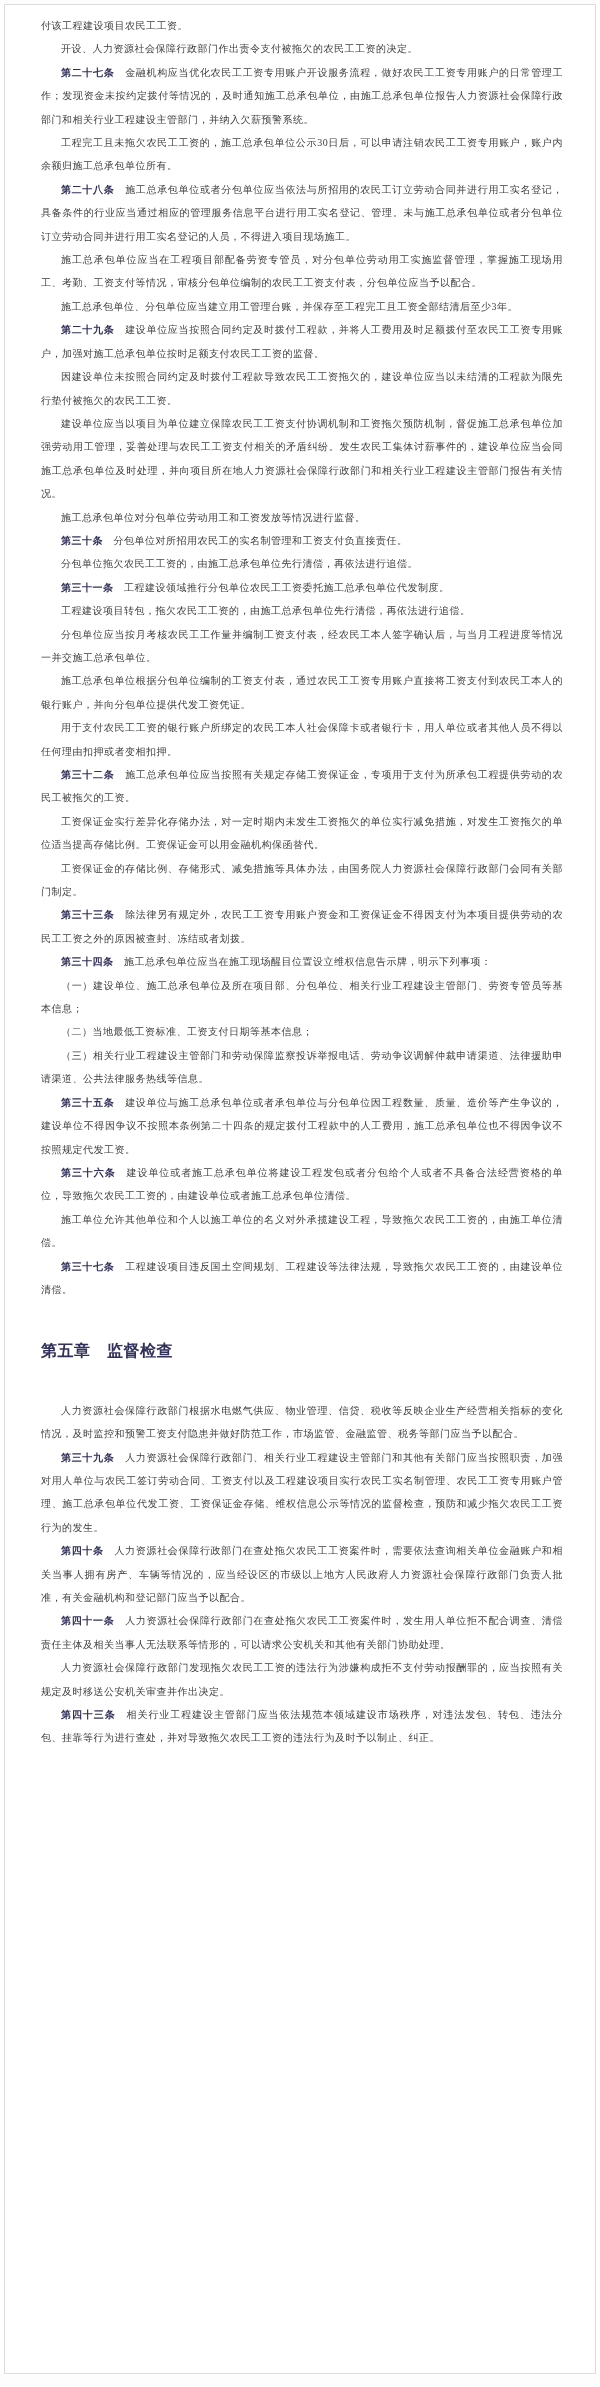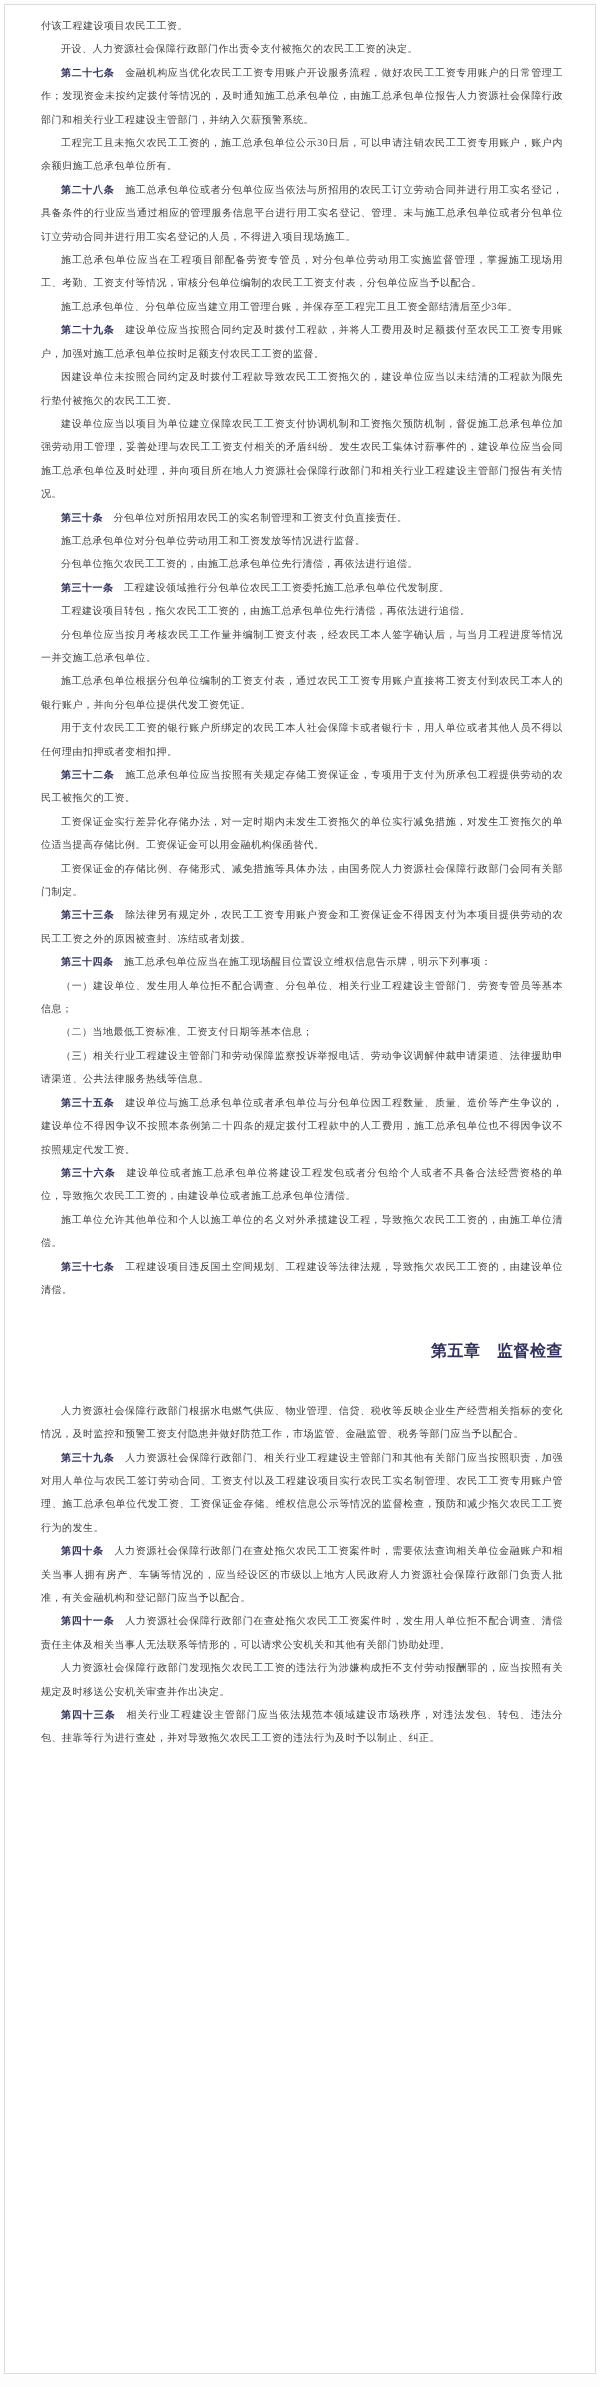--- a/index.html
+++ b/index.html
@@ -31,21 +31,21 @@
     letter-spacing: 0.5px;
   }
   .doc-body p.continuation {
     text-indent: 0;
   }
   .doc-body p .article-no {
     font-weight: bold;
     color: #30305a;
   }
   .doc-body p.chapter {
-    text-align: right;
+    text-align: left;
     text-indent: 0;
     font-weight: bold;
     color: #30305a;
     font-size: 16px;
     margin-top: 38px;
     margin-bottom: 36px;
   }
 </style>
 </head>
 <body>
@@ -56,34 +56,34 @@
         <p class="continuation">付该工程建设项目农民工工资。</p>
         <p class="">开设、人力资源社会保障行政部门作出责令支付被拖欠的农民工工资的决定。</p>
         <p><span class="article-no">第二十七条</span>　<span>金融机构应当优化农民工工资专用账户开设服务流程，做好农民工工资专用账户的日常管理工作；发现资金未按约定拨付等情况的，及时通知施工总承包单位，由施工总承包单位报告人力资源社会保障行政部门和相关行业工程建设主管部门，并纳入欠薪预警系统。</span></p>
         <p class="">工程完工且未拖欠农民工工资的，施工总承包单位公示30日后，可以申请注销农民工工资专用账户，账户内余额归施工总承包单位所有。</p>
         <p><span class="article-no">第二十八条</span>　<span>施工总承包单位或者分包单位应当依法与所招用的农民工订立劳动合同并进行用工实名登记，具备条件的行业应当通过相应的管理服务信息平台进行用工实名登记、管理。未与施工总承包单位或者分包单位订立劳动合同并进行用工实名登记的人员，不得进入项目现场施工。</span></p>
         <p class="">施工总承包单位应当在工程项目部配备劳资专管员，对分包单位劳动用工实施监督管理，掌握施工现场用工、考勤、工资支付等情况，审核分包单位编制的农民工工资支付表，分包单位应当予以配合。</p>
         <p class="">施工总承包单位、分包单位应当建立用工管理台账，并保存至工程完工且工资全部结清后至少3年。</p>
         <p><span class="article-no">第二十九条</span>　<span>建设单位应当按照合同约定及时拨付工程款，并将人工费用及时足额拨付至农民工工资专用账户，加强对施工总承包单位按时足额支付农民工工资的监督。</span></p>
         <p class="">因建设单位未按照合同约定及时拨付工程款导致农民工工资拖欠的，建设单位应当以未结清的工程款为限先行垫付被拖欠的农民工工资。</p>
         <p class="">建设单位应当以项目为单位建立保障农民工工资支付协调机制和工资拖欠预防机制，督促施工总承包单位加强劳动用工管理，妥善处理与农民工工资支付相关的矛盾纠纷。发生农民工集体讨薪事件的，建设单位应当会同施工总承包单位及时处理，并向项目所在地人力资源社会保障行政部门和相关行业工程建设主管部门报告有关情况。</p>
+        <p class="">施工总承包单位对分包单位劳动用工和工资发放等情况进行监督。</p>
         <p><span class="article-no">第三十条</span>　<span>分包单位对所招用农民工的实名制管理和工资支付负直接责任。</span></p>
-        <p class="">施工总承包单位对分包单位劳动用工和工资发放等情况进行监督。</p>
         <p class="">分包单位拖欠农民工工资的，由施工总承包单位先行清偿，再依法进行追偿。</p>
         <p><span class="article-no">第三十一条</span>　<span>工程建设领域推行分包单位农民工工资委托施工总承包单位代发制度。</span></p>
         <p class="">工程建设项目转包，拖欠农民工工资的，由施工总承包单位先行清偿，再依法进行追偿。</p>
         <p class="">分包单位应当按月考核农民工工作量并编制工资支付表，经农民工本人签字确认后，与当月工程进度等情况一并交施工总承包单位。</p>
         <p class="">施工总承包单位根据分包单位编制的工资支付表，通过农民工工资专用账户直接将工资支付到农民工本人的银行账户，并向分包单位提供代发工资凭证。</p>
         <p class="">用于支付农民工工资的银行账户所绑定的农民工本人社会保障卡或者银行卡，用人单位或者其他人员不得以任何理由扣押或者变相扣押。</p>
         <p><span class="article-no">第三十二条</span>　<span>施工总承包单位应当按照有关规定存储工资保证金，专项用于支付为所承包工程提供劳动的农民工被拖欠的工资。</span></p>
         <p class="">工资保证金实行差异化存储办法，对一定时期内未发生工资拖欠的单位实行减免措施，对发生工资拖欠的单位适当提高存储比例。工资保证金可以用金融机构保函替代。</p>
         <p class="">工资保证金的存储比例、存储形式、减免措施等具体办法，由国务院人力资源社会保障行政部门会同有关部门制定。</p>
         <p><span class="article-no">第三十三条</span>　<span>除法律另有规定外，农民工工资专用账户资金和工资保证金不得因支付为本项目提供劳动的农民工工资之外的原因被查封、冻结或者划拨。</span></p>
         <p><span class="article-no">第三十四条</span>　<span>施工总承包单位应当在施工现场醒目位置设立维权信息告示牌，明示下列事项：</span></p>
-        <p class="">（一）建设单位、发生用人单位拒不配合调查、分包单位、相关行业工程建设主管部门、劳资专管员等基本信息；</p>
+        <p class="">（一）建设单位、施工总承包单位及所在项目部、分包单位、相关行业工程建设主管部门、劳资专管员等基本信息；</p>
         <p class="">（二）当地最低工资标准、工资支付日期等基本信息；</p>
         <p class="">（三）相关行业工程建设主管部门和劳动保障监察投诉举报电话、劳动争议调解仲裁申请渠道、法律援助申请渠道、公共法律服务热线等信息。</p>
         <p><span class="article-no">第三十五条</span>　<span>建设单位与施工总承包单位或者承包单位与分包单位因工程数量、质量、造价等产生争议的，建设单位不得因争议不按照本条例第二十四条的规定拨付工程款中的人工费用，施工总承包单位也不得因争议不按照规定代发工资。</span></p>
         <p><span class="article-no">第三十六条</span>　<span>建设单位或者施工总承包单位将建设工程发包或者分包给个人或者不具备合法经营资格的单位，导致拖欠农民工工资的，由建设单位或者施工总承包单位清偿。</span></p>
         <p class="">施工单位允许其他单位和个人以施工单位的名义对外承揽建设工程，导致拖欠农民工工资的，由施工单位清偿。</p>
         <p><span class="article-no">第三十七条</span>　<span>工程建设项目违反国土空间规划、工程建设等法律法规，导致拖欠农民工工资的，由建设单位清偿。</span></p>
         <p class="chapter">第五章　监督检查</p>
         <p class="">人力资源社会保障行政部门根据水电燃气供应、物业管理、信贷、税收等反映企业生产经营相关指标的变化情况，及时监控和预警工资支付隐患并做好防范工作，市场监管、金融监管、税务等部门应当予以配合。</p>
         <p><span class="article-no">第三十九条</span>　<span>人力资源社会保障行政部门、相关行业工程建设主管部门和其他有关部门应当按照职责，加强对用人单位与农民工签订劳动合同、工资支付以及工程建设项目实行农民工实名制管理、农民工工资专用账户管理、施工总承包单位代发工资、工资保证金存储、维权信息公示等情况的监督检查，预防和减少拖欠农民工工资行为的发生。</span></p>
         <p><span class="article-no">第四十条</span>　<span>人力资源社会保障行政部门在查处拖欠农民工工资案件时，需要依法查询相关单位金融账户和相关当事人拥有房产、车辆等情况的，应当经设区的市级以上地方人民政府人力资源社会保障行政部门负责人批准，有关金融机构和登记部门应当予以配合。</span></p>

